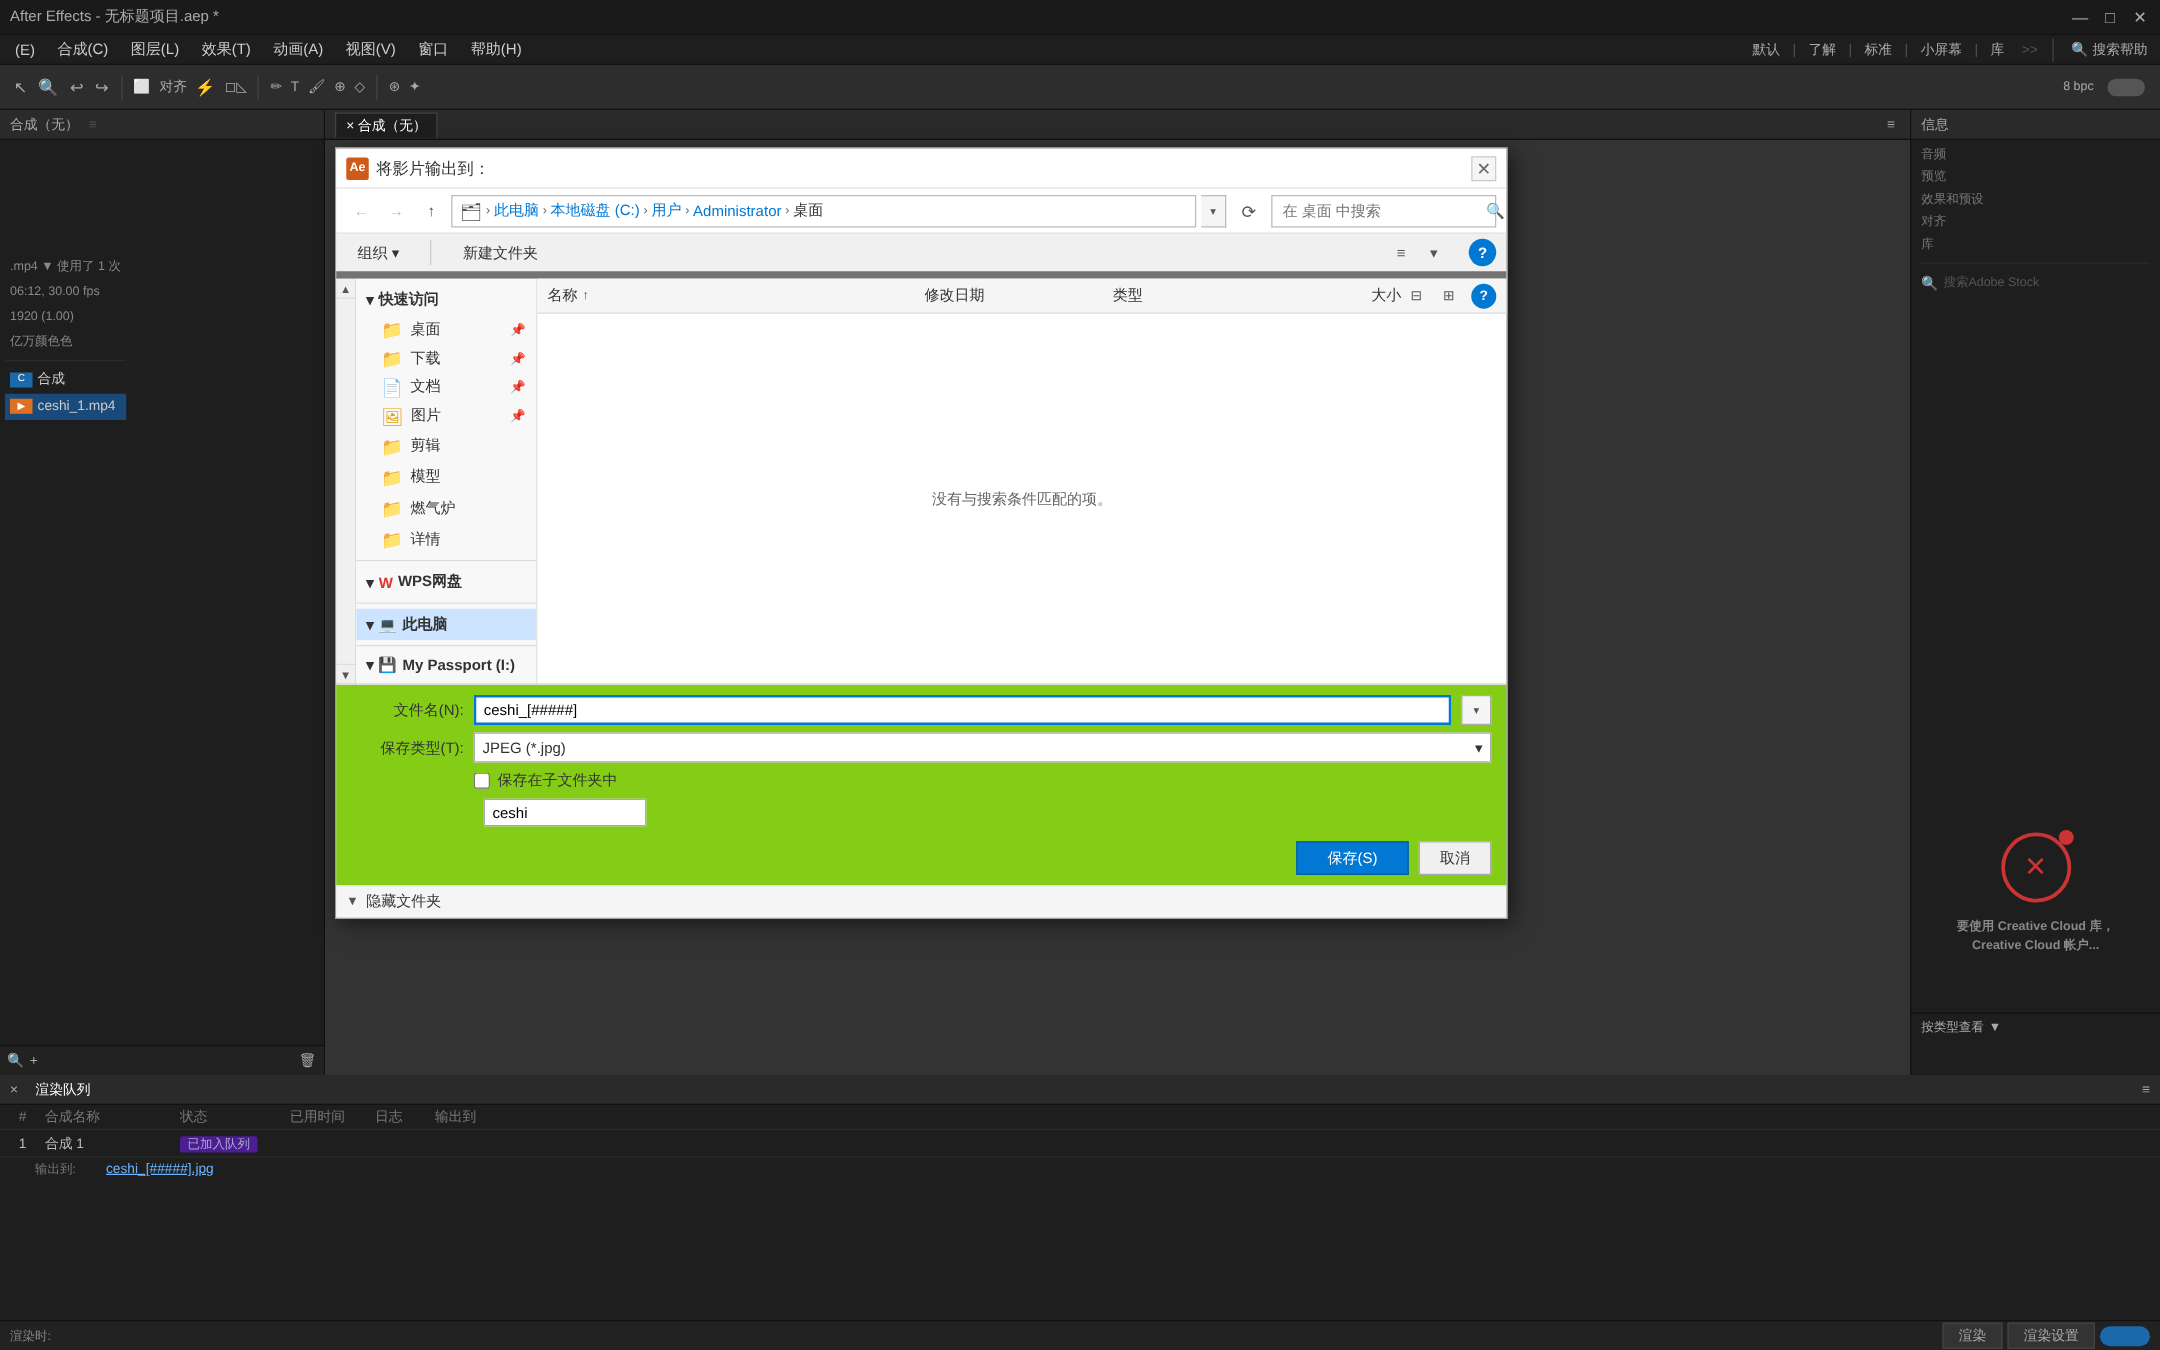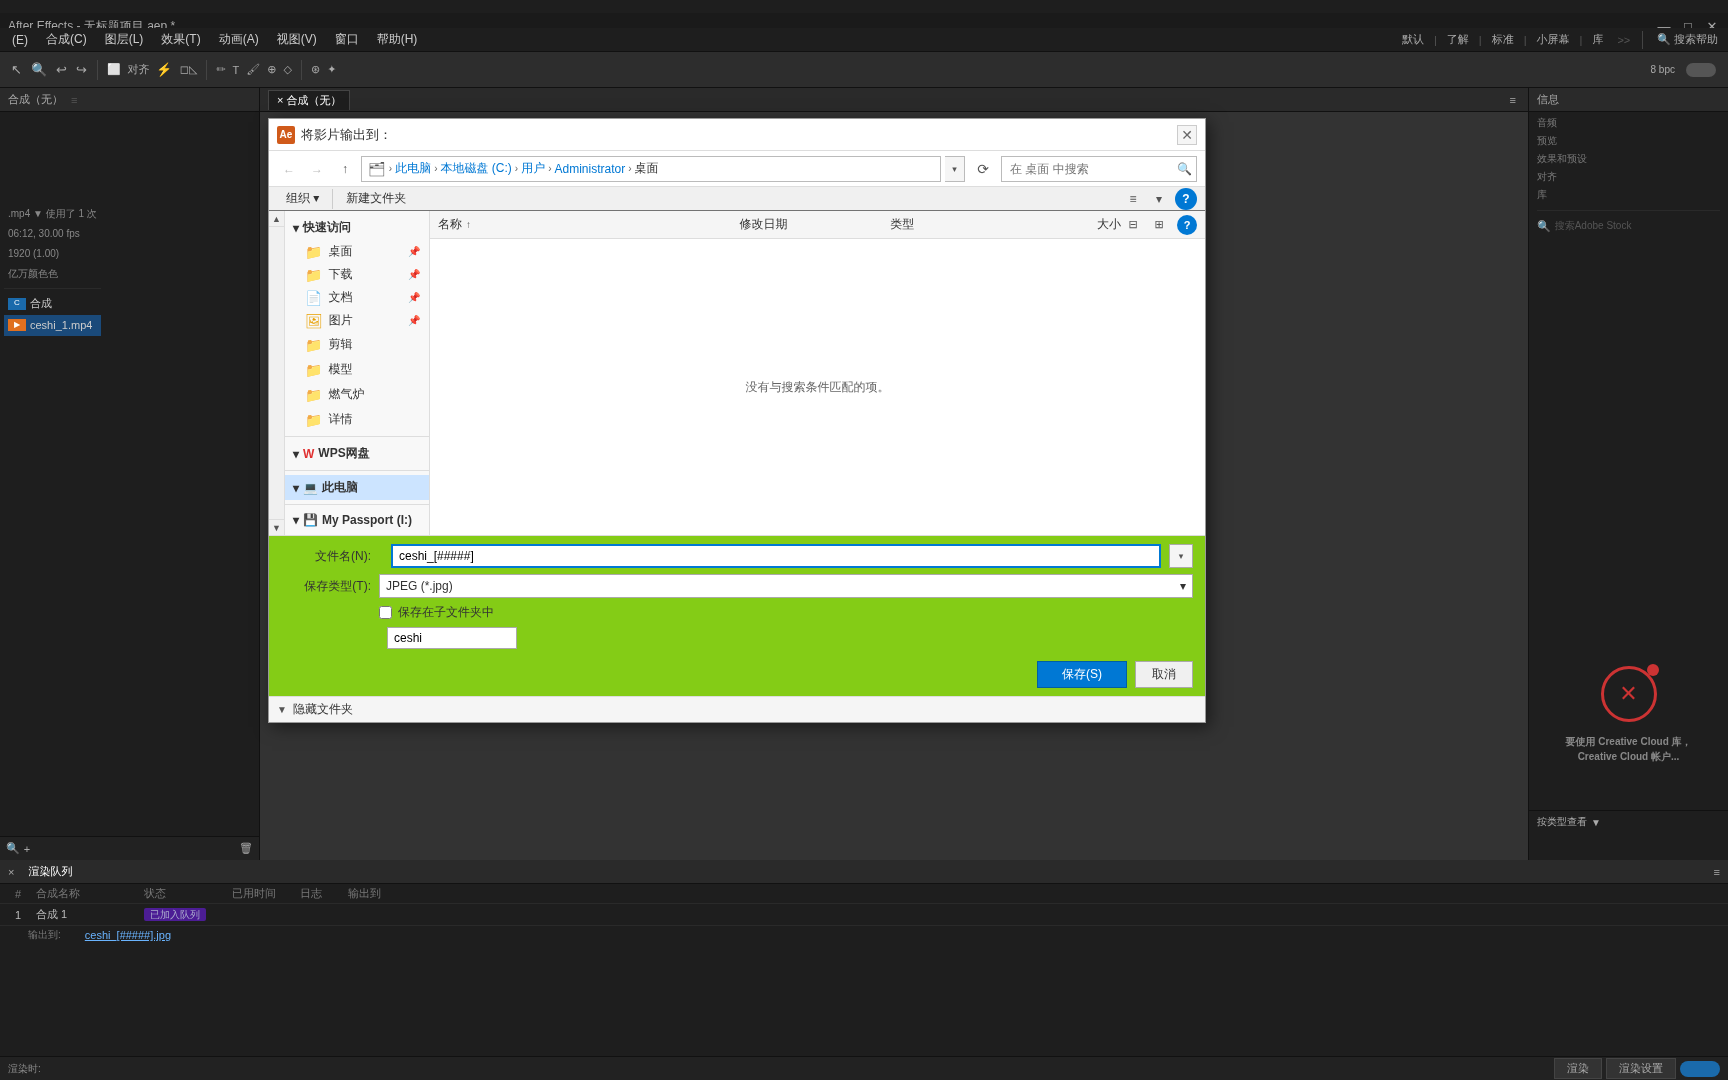--- a/index.html
+++ b/index.html
@@ -26,21 +26,20 @@
       position: absolute;
       top: 0; left: 0; right: 0;
       height: 28px;
       background: #1a1a1a;
       display: flex;
       align-items: center;
       padding: 0 8px;
       color: #aaa;
       font-size: 12px;
       border-bottom: 1px solid #111;
-      margin-top: 13px;
     }
     .title-bar-controls {
       display: flex;
       gap: 8px;
       margin-left: auto;
     }
     .title-bar-btn {
       width: 16px; height: 16px;
       display: flex; align-items: center; justify-content: center;
       color: #aaa; font-size: 13px; cursor: pointer;
@@ -139,41 +138,41 @@
       background: none;
       display: flex; align-items: center; justify-content: center;
       cursor: pointer; color: #555; font-size: 14px;
     }
     .search-box {
       display: flex;
       align-items: center;
       border: 1px solid #bbb;
       height: 26px;
       background: #fff;
-      width: 196px;
+      width: 180px;
     }
     .search-input {
       flex: 1; border: none; outline: none; padding: 0 8px;
       font-size: 12px; color: #333; background: transparent;
     }
     .search-btn {
       width: 26px; height: 24px;
       display: flex; align-items: center; justify-content: center;
       color: #555; font-size: 12px; cursor: pointer;
     }
 
     
     .dialog-toolbar {
-      height: 24px;
+      height: 36px;
       background: #f0f0f0;
-      border-bottom: 1px solid #737373;
+      border-bottom: 6px solid #737373;
       display: flex;
       align-items: center;
       padding: 0 8px;
-      gap: 0;
+      gap: 12px;
     }
     .dialog-toolbar-btn {
       padding: 3px 8px;
       background: none;
       border: 1px solid transparent;
       font-size: 12px; color: #333; cursor: pointer;
     }
     .dialog-toolbar-separator { width: 1px; height: 20px; background: #ccc; margin: 0 4px; }
 
     
@@ -797,21 +796,21 @@
       <div class="file-list-body">
         <span>没有与搜索条件匹配的项。</span>
       </div>
     </div>
   </div>
 
   <div class="dialog-footer">
 
     <div class="dialog-footer-row">
       <span class="footer-label">文件名(N):</span>
-      <input type="text" class="filename-input" value="ceshi_[#####]" style="flex: 1 1 0%; margin-left: 12px;">
+      <input type="text" class="filename-input" value="ceshi_[#####]" style="flex: 1 1 0%;">
       <div style="width:24px;height:24px;border:1px solid #aaa;background:#f5f5f5;display:flex;align-items:center;justify-content:center;cursor:pointer;font-size:9px;color:#555;">▾</div>
     </div>
 
     <div class="dialog-footer-row">
       <span class="footer-label">保存类型(T):</span>
       <div class="filetype-select">
         <span>JPEG (*.jpg)</span>
         <span>▾</span>
       </div>
     </div>

